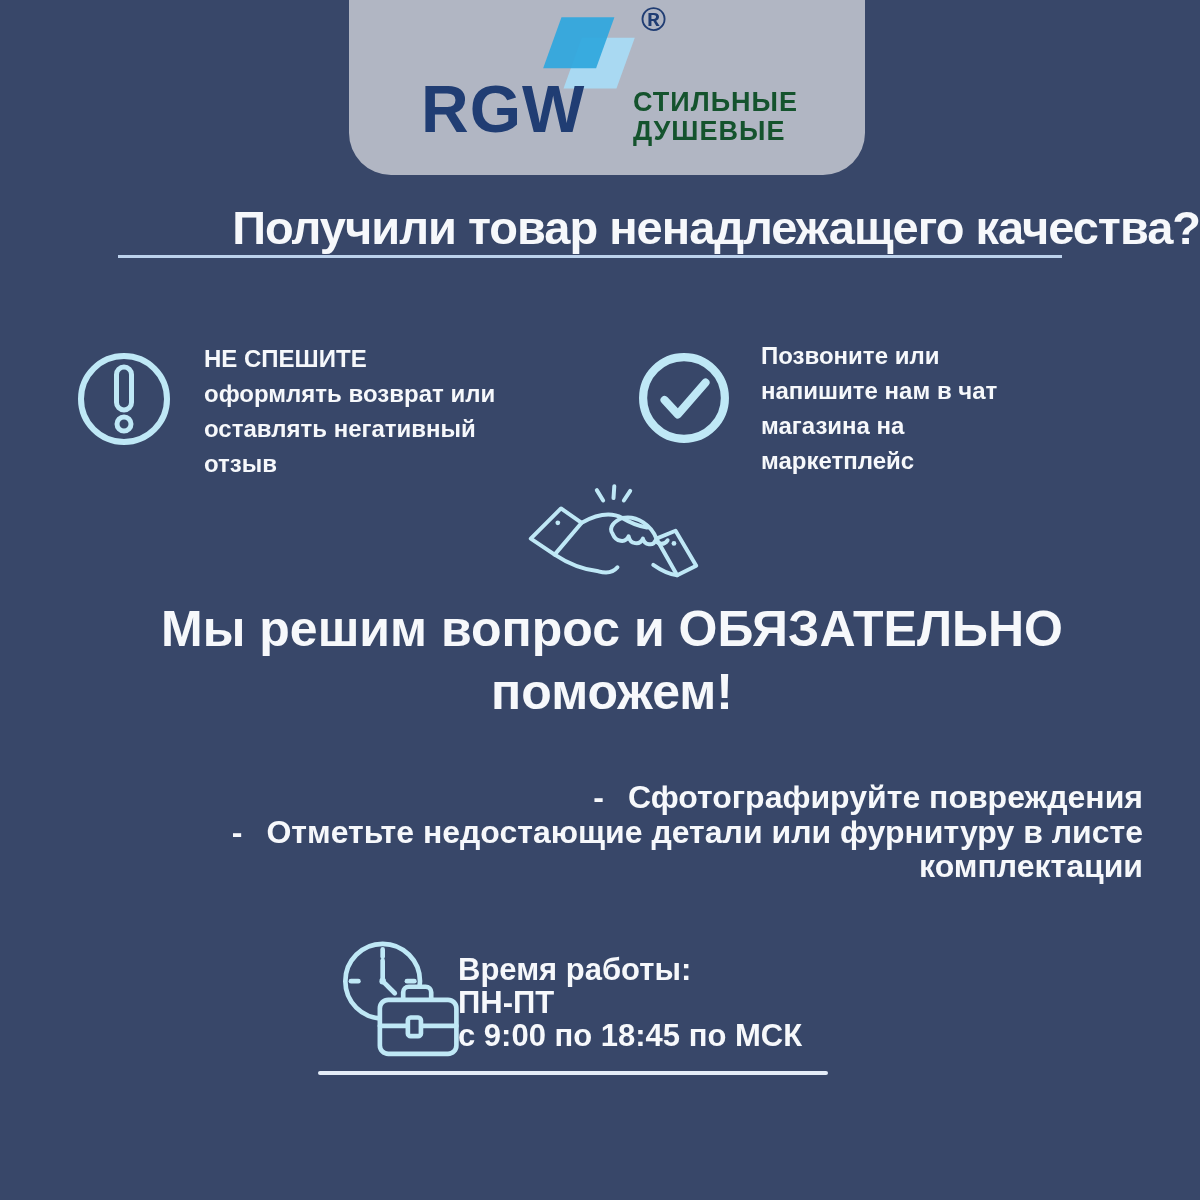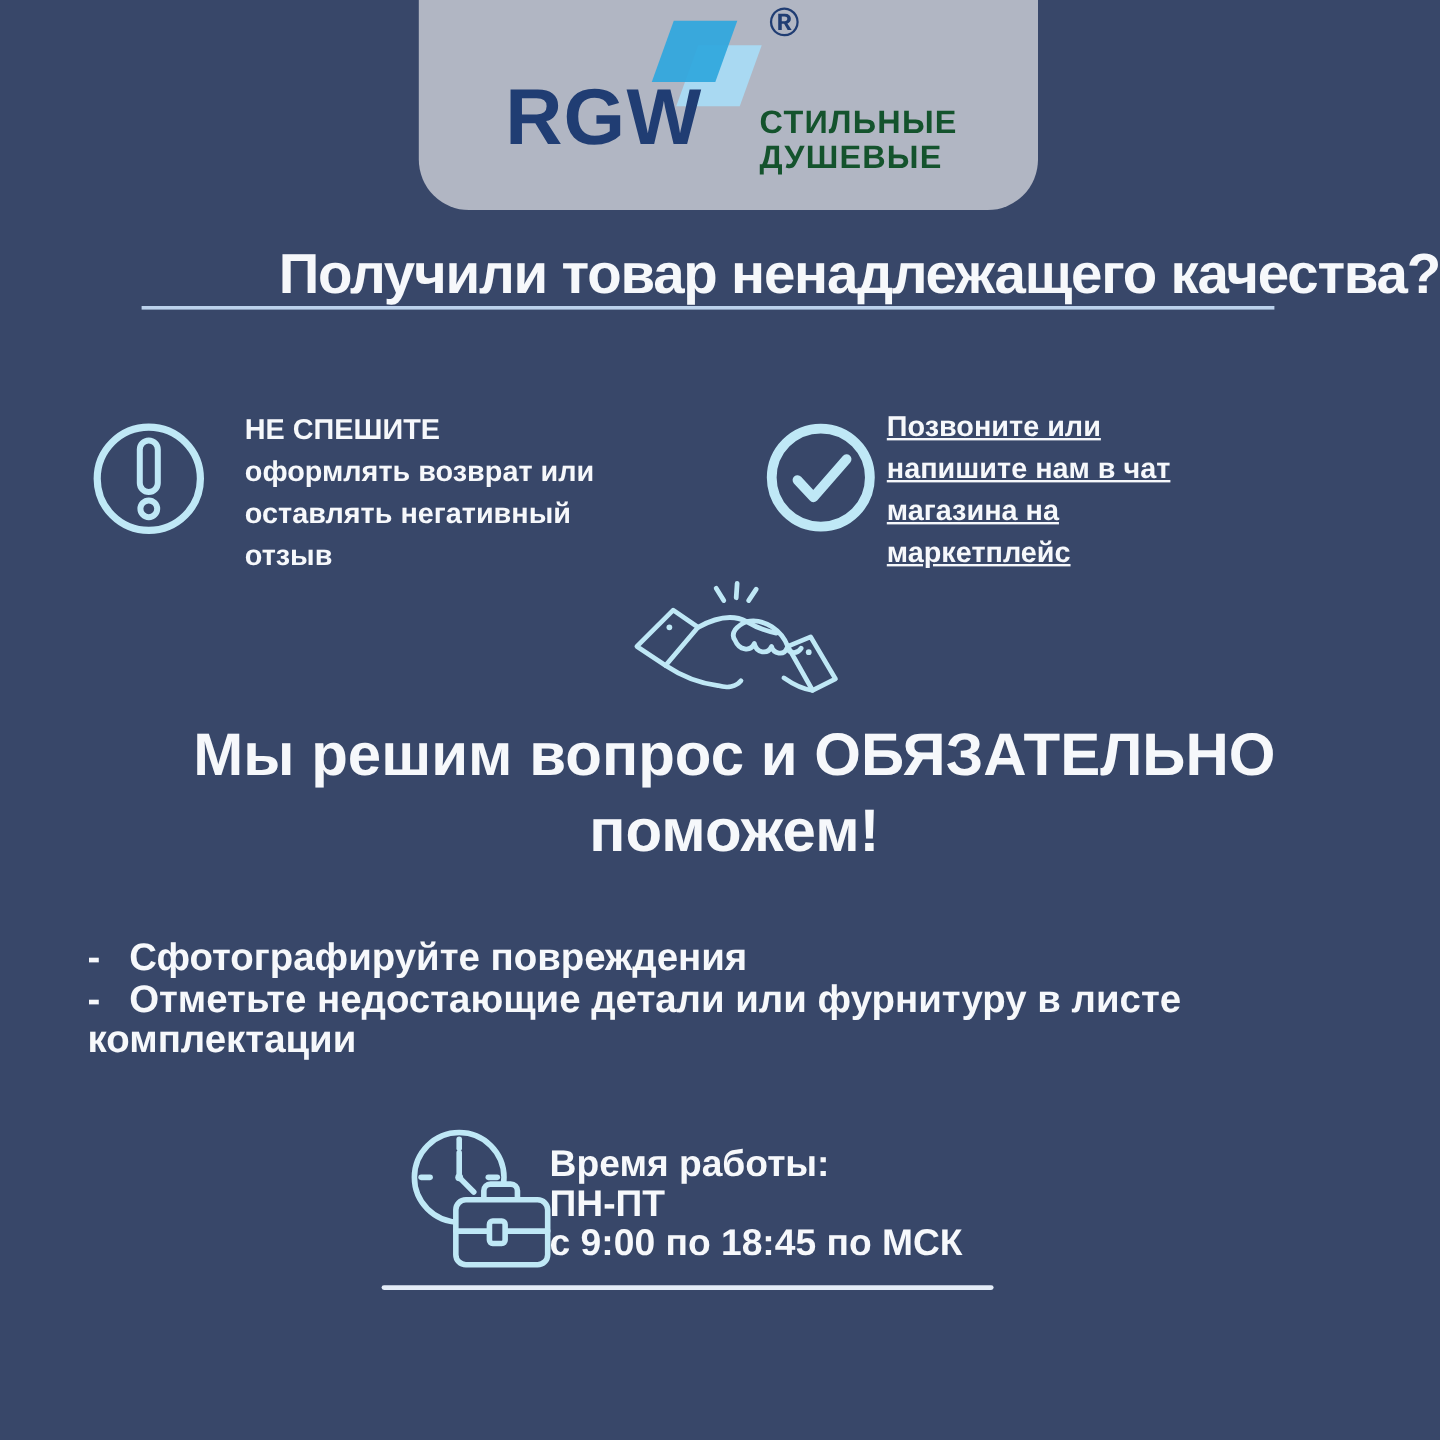--- a/index.html
+++ b/index.html
@@ -18,21 +18,21 @@
   .logo-card{
     position:absolute;left:349px;top:0;width:516px;height:175px;
     background:#b1b6c3;border-radius:0 0 42px 42px;
   }
   .logo-mark{position:absolute;left:186px;top:12px;width:112px;height:84px;}
   .reg{
     position:absolute;left:292px;top:2px;
     font-size:34px;color:#203d73;font-weight:700;line-height:1;
   }
   .brand-name{
-    position:absolute;left:72px;top:64px;
+    position:absolute;left:72px;top:76px;
     font-size:66px;line-height:1;color:#203d73;font-weight:700;letter-spacing:1px;
   }
   .tagline{
     position:absolute;left:284px;top:88px;
     font-size:27px;line-height:1.08;color:#14532d;font-weight:700;letter-spacing:1px;
   }
 
   
   .headline{
     position:absolute;left:0;right:0;top:200px;margin:0;
@@ -44,35 +44,35 @@
   }
 
   
   .icon{position:absolute;}
   .warn-icon{left:76px;top:351px;width:96px;height:96px;}
   .check-icon{left:638px;top:352px;width:92px;height:92px;}
   .col-text{
     position:absolute;font-size:24px;line-height:35px;font-weight:700;
   }
   .warn-text{left:204px;top:341px;width:410px;}
-  .action-text{left:739px;top:338px;width:380px;text-decoration:underline;}
+  .action-text{left:761px;top:338px;width:380px;}
 
   
   .handshake{left:526px;top:478px;width:175px;height:115px;}
 
   
   .promise{
     position:absolute;left:0;right:0;top:598px;
     text-align:center;font-size:50px;line-height:63px;font-weight:700;margin-left:24px;
   }
 
   
   .steps{
     position:absolute;left:73px;top:780px;width:1070px;
-    font-size:32px;line-height:34.5px;font-weight:700;
+    font-size:32px;line-height:34.5px;font-weight:700;text-align:right;
   }
   .step .dash{display:inline-block;margin-right:24px;}
 
   
   .hours-icon{left:336px;top:936px;width:126px;height:122px;}
   .hours-text{
     position:absolute;left:458px;top:953px;
     font-size:31px;line-height:33px;font-weight:700;
   }
   .divider{

